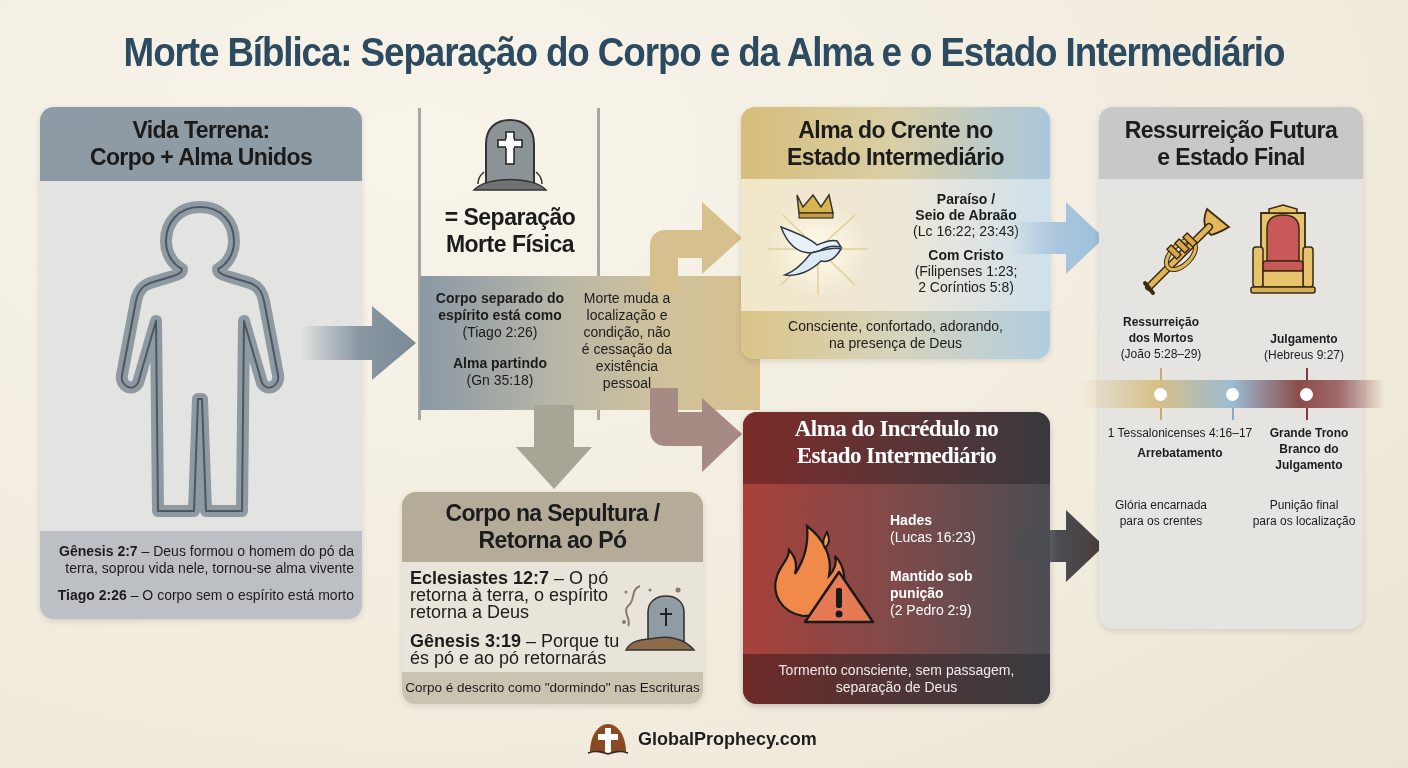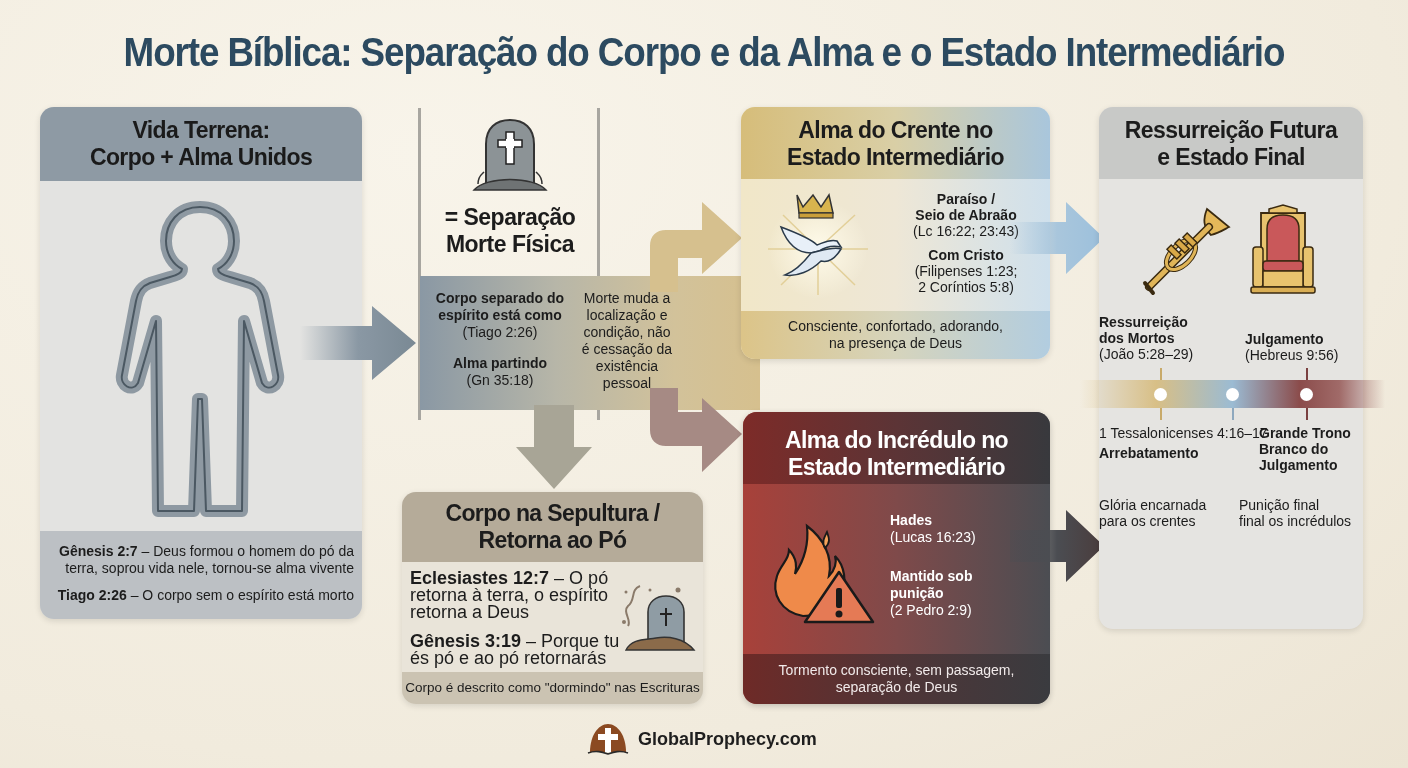--- a/index.html
+++ b/index.html
@@ -53,32 +53,32 @@
     background: linear-gradient(90deg, #f1e7c8 0%, #eee7d6 50%, #cfe0ec 100%); box-shadow: 0 2px 6px rgba(0,0,0,0.12); }
   #c3 .card-head { background: linear-gradient(90deg, #d6bd7a 0%, #d9cfa6 50%, #a9c6dc 100%); height: 72px; padding-top: 10px; }
   #c3 .foot { position: absolute; bottom: 0; left: 0; width: 100%; height: 48px; background: linear-gradient(90deg, #dcc488 0%, #d6d4bc 50%, #b2cde0 100%); font-size: 14px; line-height: 17px; text-align: center; padding-top: 7px; }
   #c3 .txt { position: absolute; left: 150px; top: 84px; width: 150px; font-size: 14px; line-height: 16px; text-align: center; }
   #c3 .txt p { margin-bottom: 8px; }
   #dove { position: absolute; left: 22px; top: 80px; width: 110px; height: 110px; }
 
   
   #c4 { left: 743px; top: 412px; width: 307px; height: 292px;
     background: linear-gradient(90deg, #a8413a 0%, #7f4a4a 50%, #4b4d52 100%); box-shadow: 0 2px 6px rgba(0,0,0,0.2); color: #fff; }
-  #c4 .card-head { background: linear-gradient(90deg, #7d2b28 0%, #5c3436 50%, #38393d 100%); height: 72px; padding-top: 15px; color: #fff; }
+  #c4 .card-head { background: linear-gradient(90deg, #7d2b28 0%, #5c3436 50%, #38393d 100%); height: 72px; padding-top: 3px; color: #fff; font-family: Liberation Serif, serif; }
   #c4 .foot { position: absolute; bottom: 0; left: 0; width: 100%; height: 50px; background: linear-gradient(90deg, #6e2a27 0%, #4f3537 50%, #3a3b3f 100%); font-size: 14px; line-height: 17px; text-align: center; padding-top: 8px; color: #f1eaea; }
   #c4 .txt { position: absolute; left: 147px; top: 100px; width: 150px; font-size: 14px; line-height: 17px; }
   #c4 .txt p { margin-bottom: 22px; }
   #fire { position: absolute; left: 24px; top: 104px; width: 110px; height: 110px; }
 
   
   #c5 { left: 1099px; top: 107px; width: 264px; height: 522px; background: #e5e4e1; box-shadow: 0 2px 6px rgba(0,0,0,0.12); }
   #c5 .card-head { background: #c8c9c7; height: 72px; padding-top: 10px; }
   #trumpet { position: absolute; left: 42px; top: 98px; width: 90px; height: 92px; }
   #throne { position: absolute; left: 152px; top: 96px; width: 64px; height: 92px; }
-  .tl-lbl { position: absolute; font-size: 14px; line-height: 16px; }
+  .tl-lbl { position: absolute; font-size: 12px; line-height: 16px; text-align: center; }
 
   #timeline { left: 1080px; top: 380px; width: 305px; height: 28px;
     background: linear-gradient(90deg, rgba(229,222,200,0) 0%, #d8bf86 25%, #9bbbd3 50%, #8b4c4b 72%, #a06a68 85%, rgba(229,220,210,0) 100%); }
   .tick { position: absolute; width: 2px; }
   .dot { position: absolute; width: 13px; height: 13px; border-radius: 50%; background: #fff; }
 
   
   svg { overflow: visible; }
 
   #brand { left: 588px; top: 722px; height: 36px; }
@@ -300,40 +300,40 @@
     <rect x="0" y="84" width="64" height="6" rx="2" fill="#d9ae55" stroke="#3a2a10" stroke-width="1.5"></rect>
   </svg>
 
   <div class="tl-lbl" style="left:0;top:207px;width:124px">
     <div class="b">Ressurreição</div>
     <div class="b">dos Mortos</div>
     <div>(João 5:28–29)</div>
   </div>
   <div class="tl-lbl" style="left:146px;top:224px;width:118px">
     <div class="b">Julgamento</div>
-    <div>(Hebreus 9:56)</div>
+    <div>(Hebreus 9:27)</div>
   </div>
 
   <div class="tl-lbl" style="left:0;top:318px;width:162px;white-space:nowrap">
     <div>1 Tessalonicenses 4:16–17</div>
     <div class="b" style="margin-top:4px">Arrebatamento</div>
   </div>
   <div class="tl-lbl" style="left:160px;top:318px;width:100px">
     <div class="b">Grande Trono</div>
     <div class="b">Branco do</div>
     <div class="b">Julgamento</div>
   </div>
 
   <div class="tl-lbl" style="left:0;top:390px;width:124px">
     <div>Glória encarnada</div>
     <div>para os crentes</div>
   </div>
   <div class="tl-lbl" style="left:140px;top:390px;width:130px">
     <div>Punição final</div>
-    <div>final os incrédulos</div>
+    <div>para os localização</div>
   </div>
 </div>
 
 <div class="abs" id="timeline"></div>
 <div class="tick abs" style="left:1160px;top:368px;height:12px;background:#c8aa6a"></div>
 <div class="tick abs" style="left:1160px;top:408px;height:12px;background:#c8aa6a"></div>
 <div class="tick abs" style="left:1232px;top:408px;height:12px;background:#8ea8be"></div>
 <div class="tick abs" style="left:1306px;top:368px;height:12px;background:#7a4040"></div>
 <div class="tick abs" style="left:1306px;top:408px;height:12px;background:#7a4040"></div>
 <div class="dot abs" style="left:1154px;top:388px"></div>

